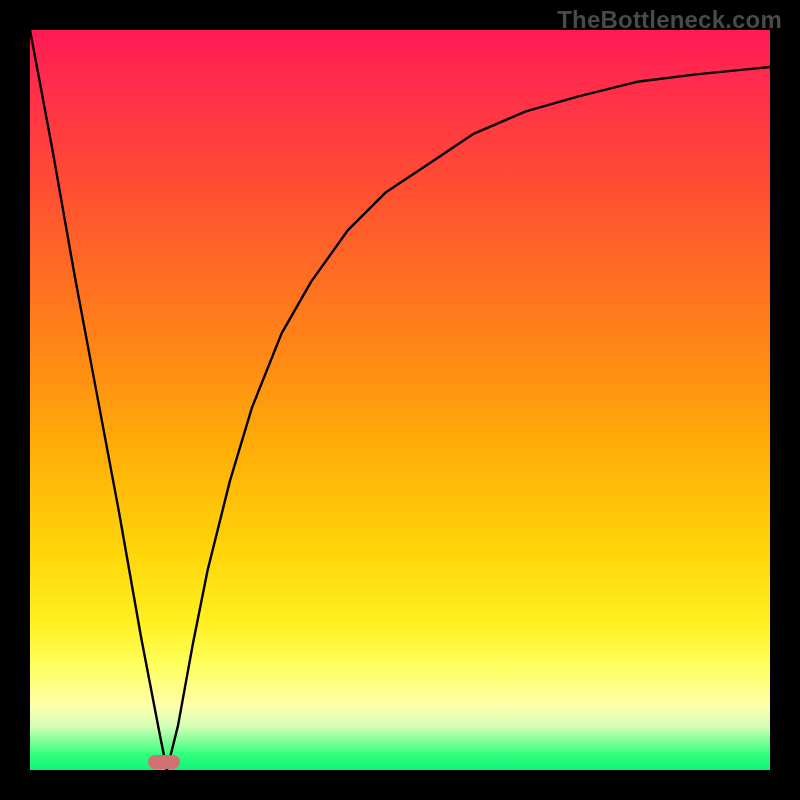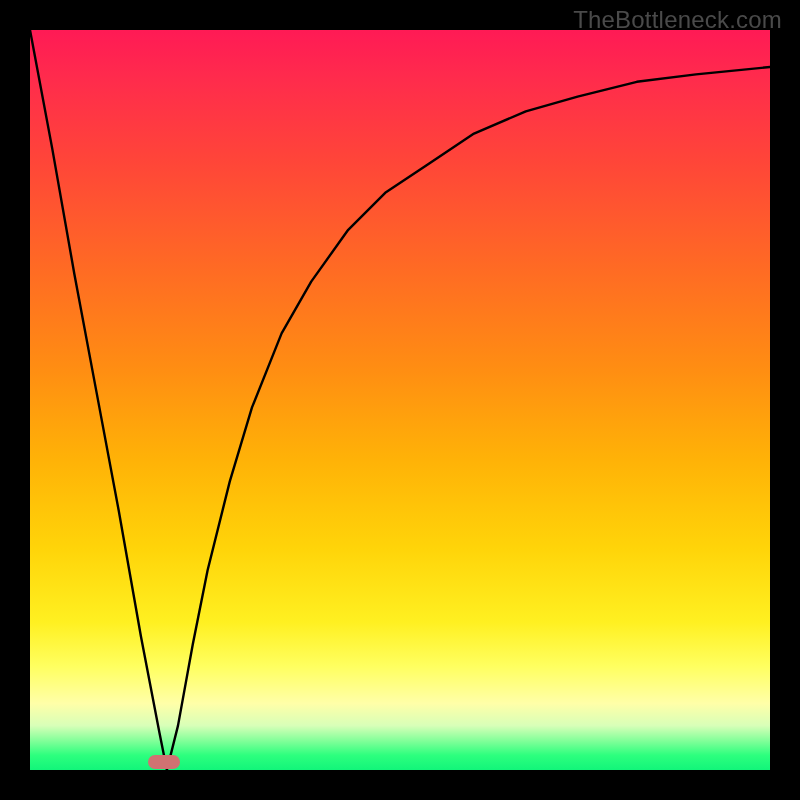--- a/index.html
+++ b/index.html
@@ -16,21 +16,21 @@
     width: 800px;
     height: 800px;
     background: #000;
   }
   .watermark {
     position: absolute;
     top: 6px;
     right: 18px;
     color: #4a4a4a;
     font-size: 24px;
-    font-weight: 400;
+    font-weight: 700;
     letter-spacing: 0.2px;
     z-index: 30;
     user-select: none;
   }
   .plot-area {
     position: absolute;
     left: 30px;
     top: 30px;
     width: 740px;
     height: 740px;

